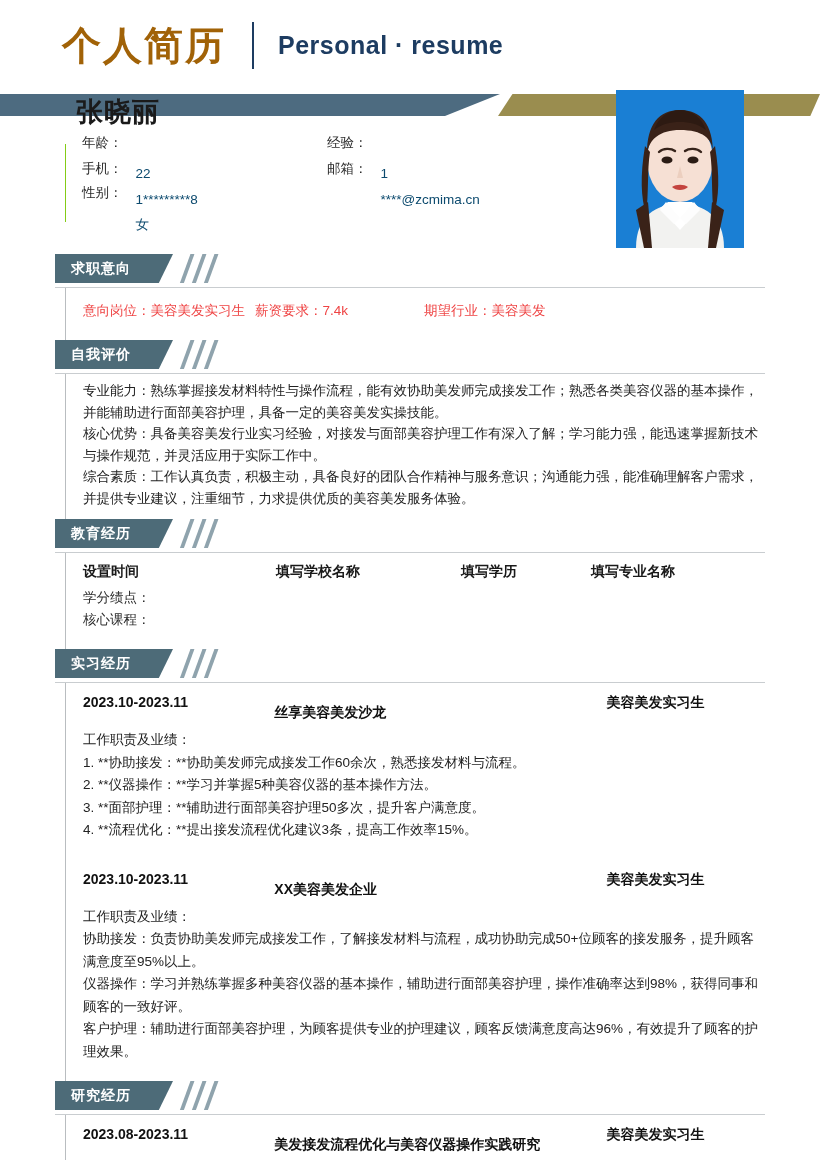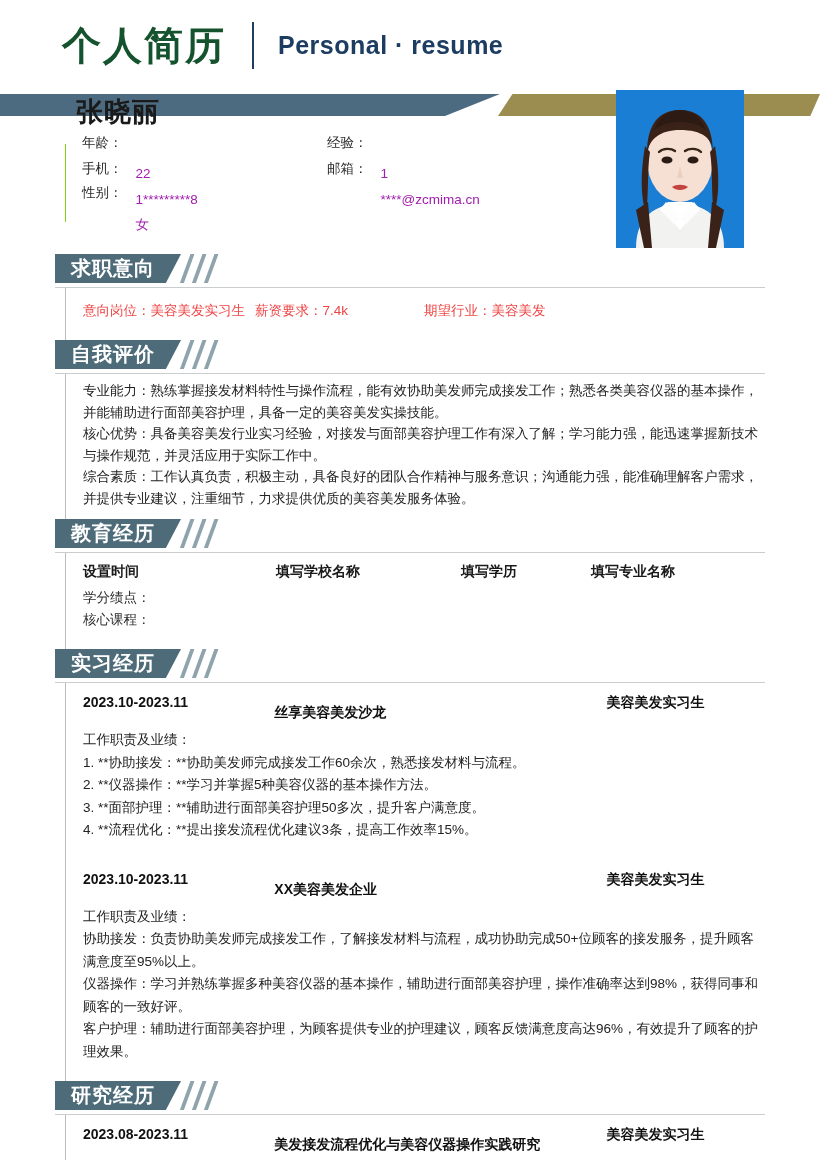--- a/index.html
+++ b/index.html
@@ -11,21 +11,21 @@
   }
   .page { position: relative; width: 820px; height: 1160px; background:#fff; }
 
   
   .masthead { position: relative; height: 86px; }
   .mast-inner {
     position: absolute; left: 62px; top: 22px;
     display: flex; align-items: center; gap: 0;
   }
   .mast-cn {
-    font-size: 39px; font-weight: bold; color: #14532d;
+    font-size: 39px; font-weight: bold; color: #a16207;
     letter-spacing: 2px; line-height: 1;
   }
   .mast-divider {
     width: 2px; height: 47px; background: #1d3c61;
     margin: 0 24px 0 26px;
   }
   .mast-en {
     font-size: 25px; font-weight: bold; color: #1d3c61;
     letter-spacing: 0.5px;
   }
@@ -51,41 +51,41 @@
   }
   .contact-wrap {
     position: absolute; left: 65px; top: 58px;
     border-left: 1px solid #84cc16;
     padding-left: 16px; width: 520px;
   }
   .contact-row { display: flex; height: 26px; align-items: center; font-size: 13.5px; color: #2b2b2b; }
   .contact-cell { display: flex; }
   .contact-cell.c1 { width: 245px; }
   .c-label { color: #2b2b2b; }
-  .c-value { margin-left: 13px; color: #a21caf; margin-top: 32px; }
+  .c-value { margin-left: 13px; color: #0c4a6e; margin-top: 32px; }
 
   .photo {
     position: absolute; left: 616px; top: 4px;
     width: 128px; height: 158px;
     background: #1a7fd4; overflow: hidden;
   }
   .photo svg { display: block; }
 
   
   .section { position: relative; }
   .sec-head { position: relative; height: 34px; margin-left: 55px; }
   .sec-tab {
     position: absolute; left: 0; top: 0; height: 29px; min-width: 118px;
     background: #4d6b78;
     clip-path: polygon(0 0, 100% 0, 88% 100%, 0 100%);
     padding: 0 26px 0 16px;
     display: flex; align-items: center;
   }
   .sec-tab-label {
-    color: #ffffff; font-size: 20px; font-weight: bold; letter-spacing: 1px;
+    color: #ffffff; font-size: 14px; font-weight: bold; letter-spacing: 1px;
   }
   .sec-stripes { position: absolute; left: 118px; top: 0; width: 90px; height: 29px; overflow: hidden; }
   .sec-stripes i {
     position: absolute; top: -6px; width: 4px; height: 42px;
     background: #8fa3ad; transform: skewX(-20deg);
   }
   .sec-stripes i:nth-child(1){ left: 12px; }
   .sec-stripes i:nth-child(2){ left: 24px; }
   .sec-stripes i:nth-child(3){ left: 36px; }
   .sec-rule {

